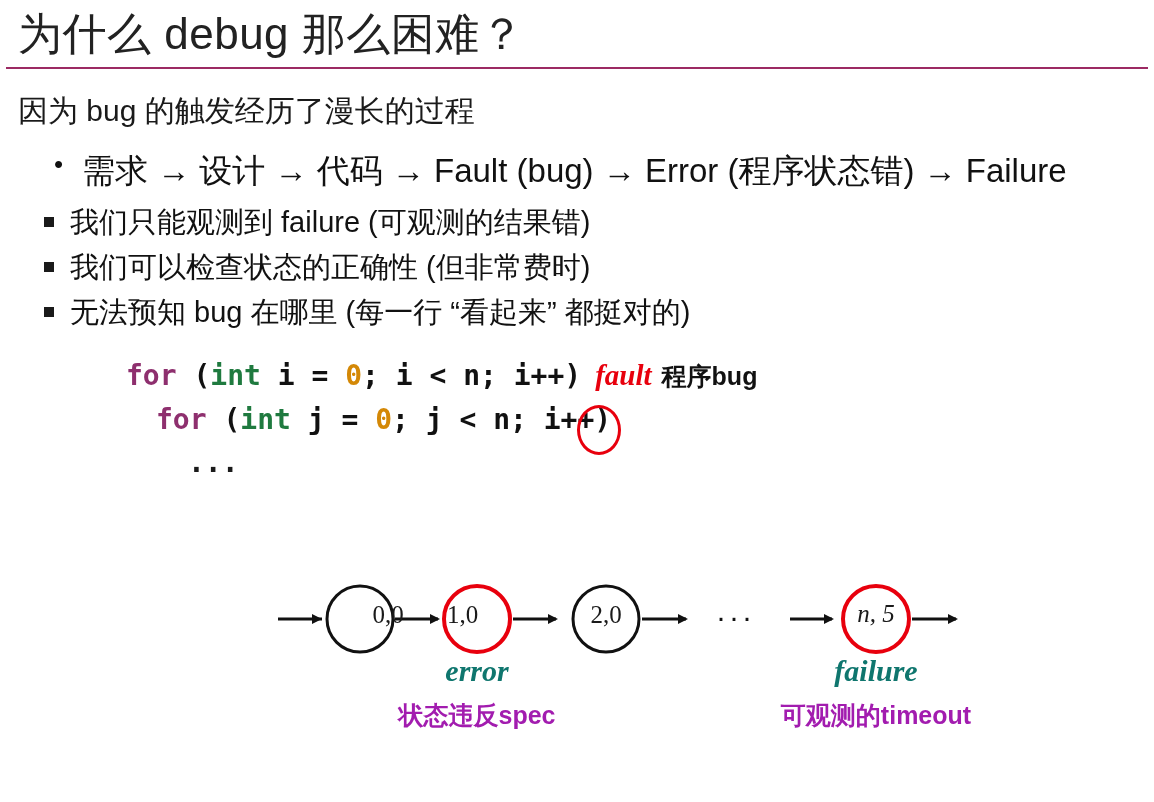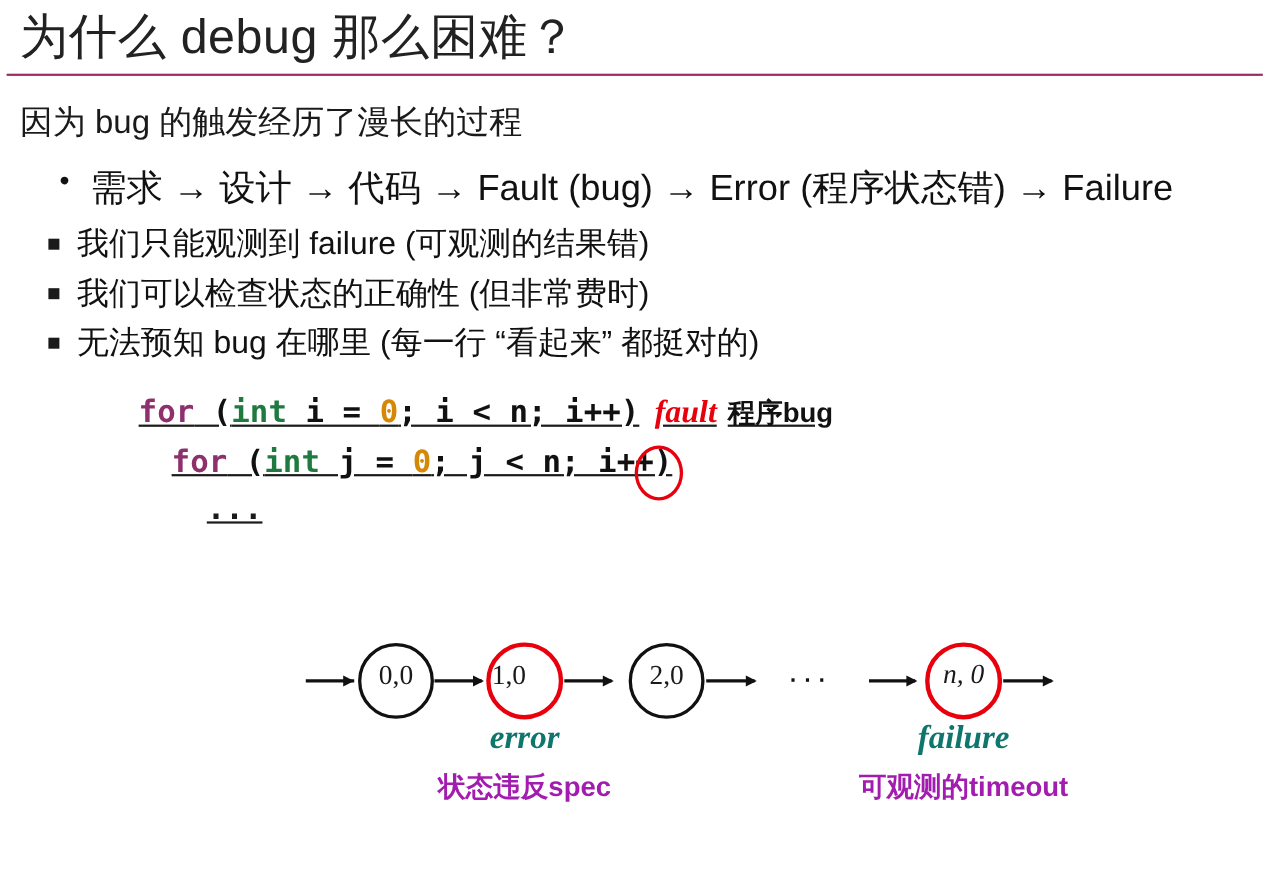--- a/index.html
+++ b/index.html
@@ -86,21 +86,21 @@
     font-family: "DejaVu Sans Mono", monospace;
     font-size: 28px;
     line-height: 1.55;
     font-weight: bold;
     position: relative;
   }
   .kw { color: #8e2f6e; }
   .type { color: #1f7a3f; }
   .num { color: #d48806; }
   .plain { color: #111111; }
-  .code-line { white-space: pre; text-decoration: underline; }
+  .code-line { white-space: pre; }
   .indent1 { padding-left: 30px; }
   .indent2 { padding-left: 62px; }
   .fault-label {
     font-family: "Liberation Serif", serif;
     font-style: italic;
     font-weight: bold;
     color: #e8000d;
     font-size: 29px;
     padding-left: 14px;
   }
@@ -203,24 +203,24 @@
 
       <line x1="790" y1="51" x2="832" y2="51" stroke="#111111" stroke-width="3"></line>
       <polygon points="834,51 824,46 824,56" fill="#111111"></polygon>
 
       <circle cx="876" cy="51" r="33" fill="#ffffff" stroke="#e8000d" stroke-width="4"></circle>
 
       <line x1="912" y1="51" x2="956" y2="51" stroke="#111111" stroke-width="3"></line>
       <polygon points="958,51 948,46 948,56" fill="#111111"></polygon>
     </svg>
 
-    <div style="position:absolute; left:330px; top:33px; width:60px; text-align:center; font-size:25px; font-family:'Liberation Serif', serif;">0,0</div>
+    <div style="position:absolute; left:330px; top:33px; width:60px; text-align:center; font-size:25px; font-family:'Liberation Serif', serif;padding-left:28px;">0,0</div>
     <div style="position:absolute; left:447px; top:33px; width:60px; text-align:left; font-size:25px; font-family:'Liberation Serif', serif;">1,0</div>
     <div style="position:absolute; left:576px; top:33px; width:60px; text-align:center; font-size:25px; font-family:'Liberation Serif', serif;">2,0</div>
-    <div style="position:absolute; left:844px; top:32px; width:64px; text-align:center; font-size:25px; font-style:italic; font-family:'Liberation Serif', serif;">n, 0</div>
+    <div style="position:absolute; left:844px; top:32px; width:64px; text-align:center; font-size:25px; font-style:italic; font-family:'Liberation Serif', serif;">n, 5</div>
 
     <div class="dots" style="left:716px; top:32px;">···</div>
 
     <div class="dg-label" style="left:407px; top:86px; width:140px;">error</div>
     <div class="dg-cn" style="left:387px; top:131px; width:180px;">状态违反spec</div>
 
     <div class="dg-label" style="left:806px; top:86px; width:140px;">failure</div>
     <div class="dg-cn" style="left:766px; top:131px; width:220px;">可观测的timeout</div>
   </div>
 

